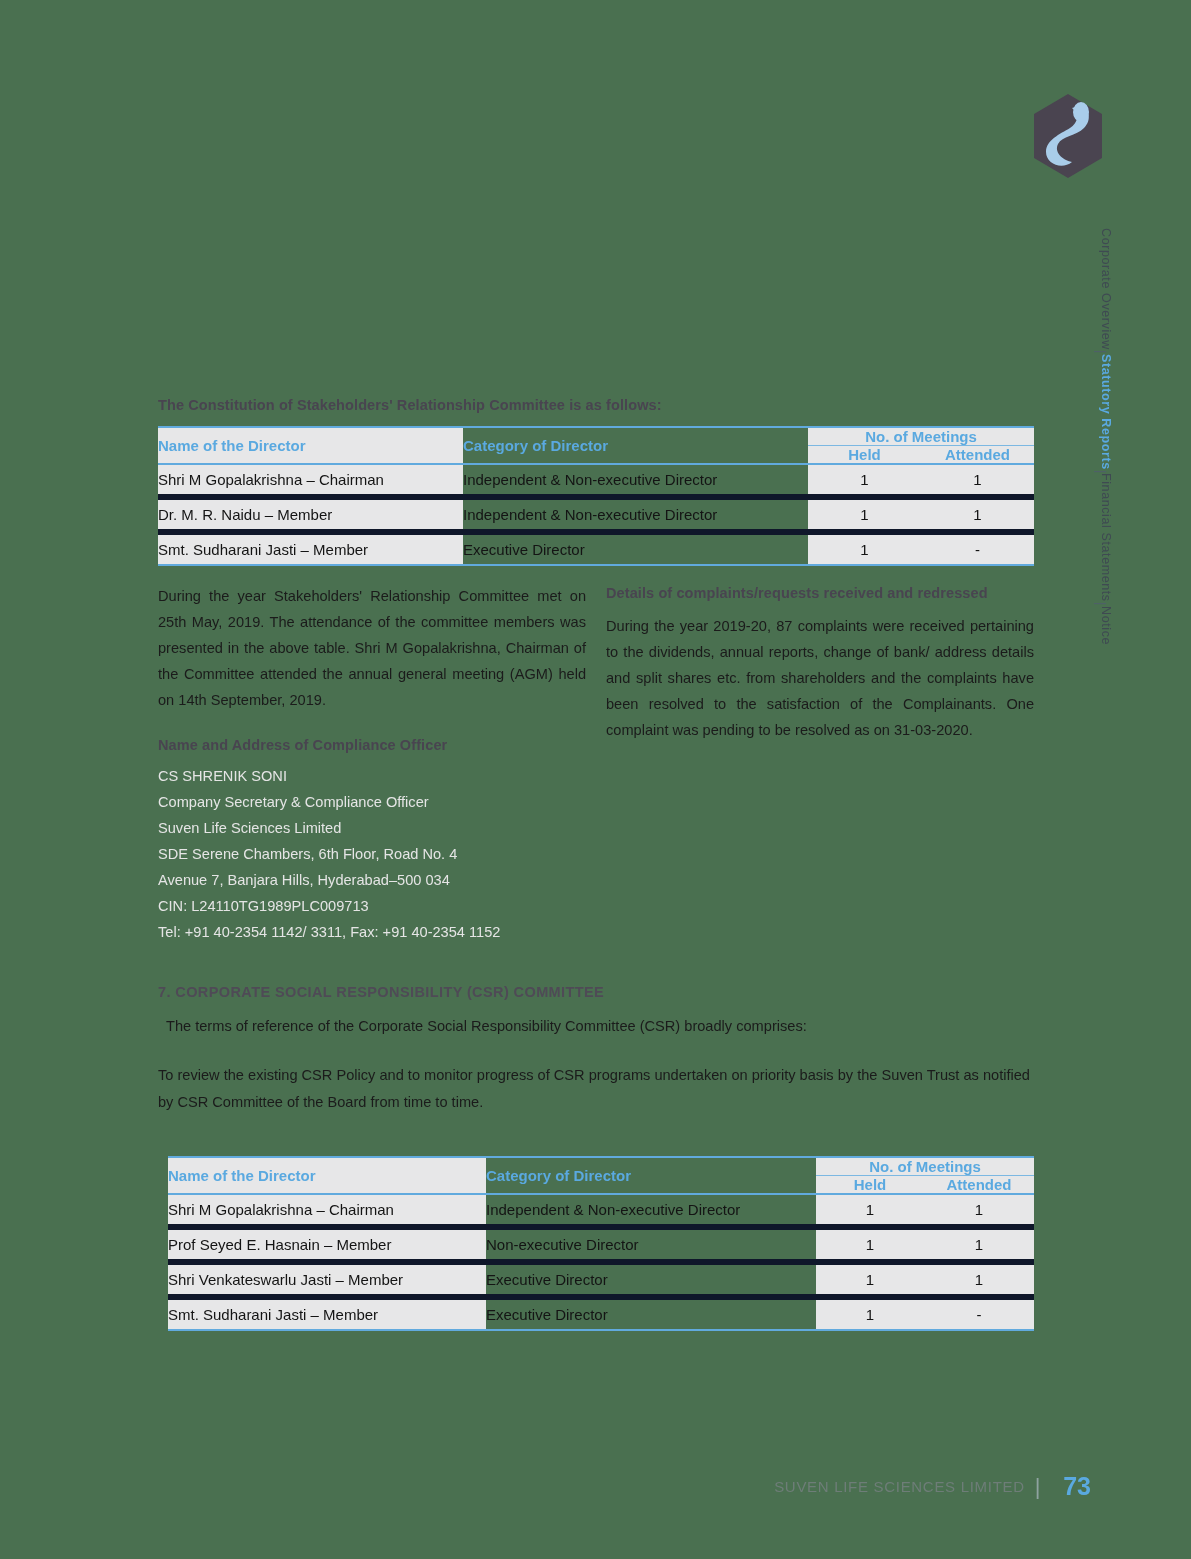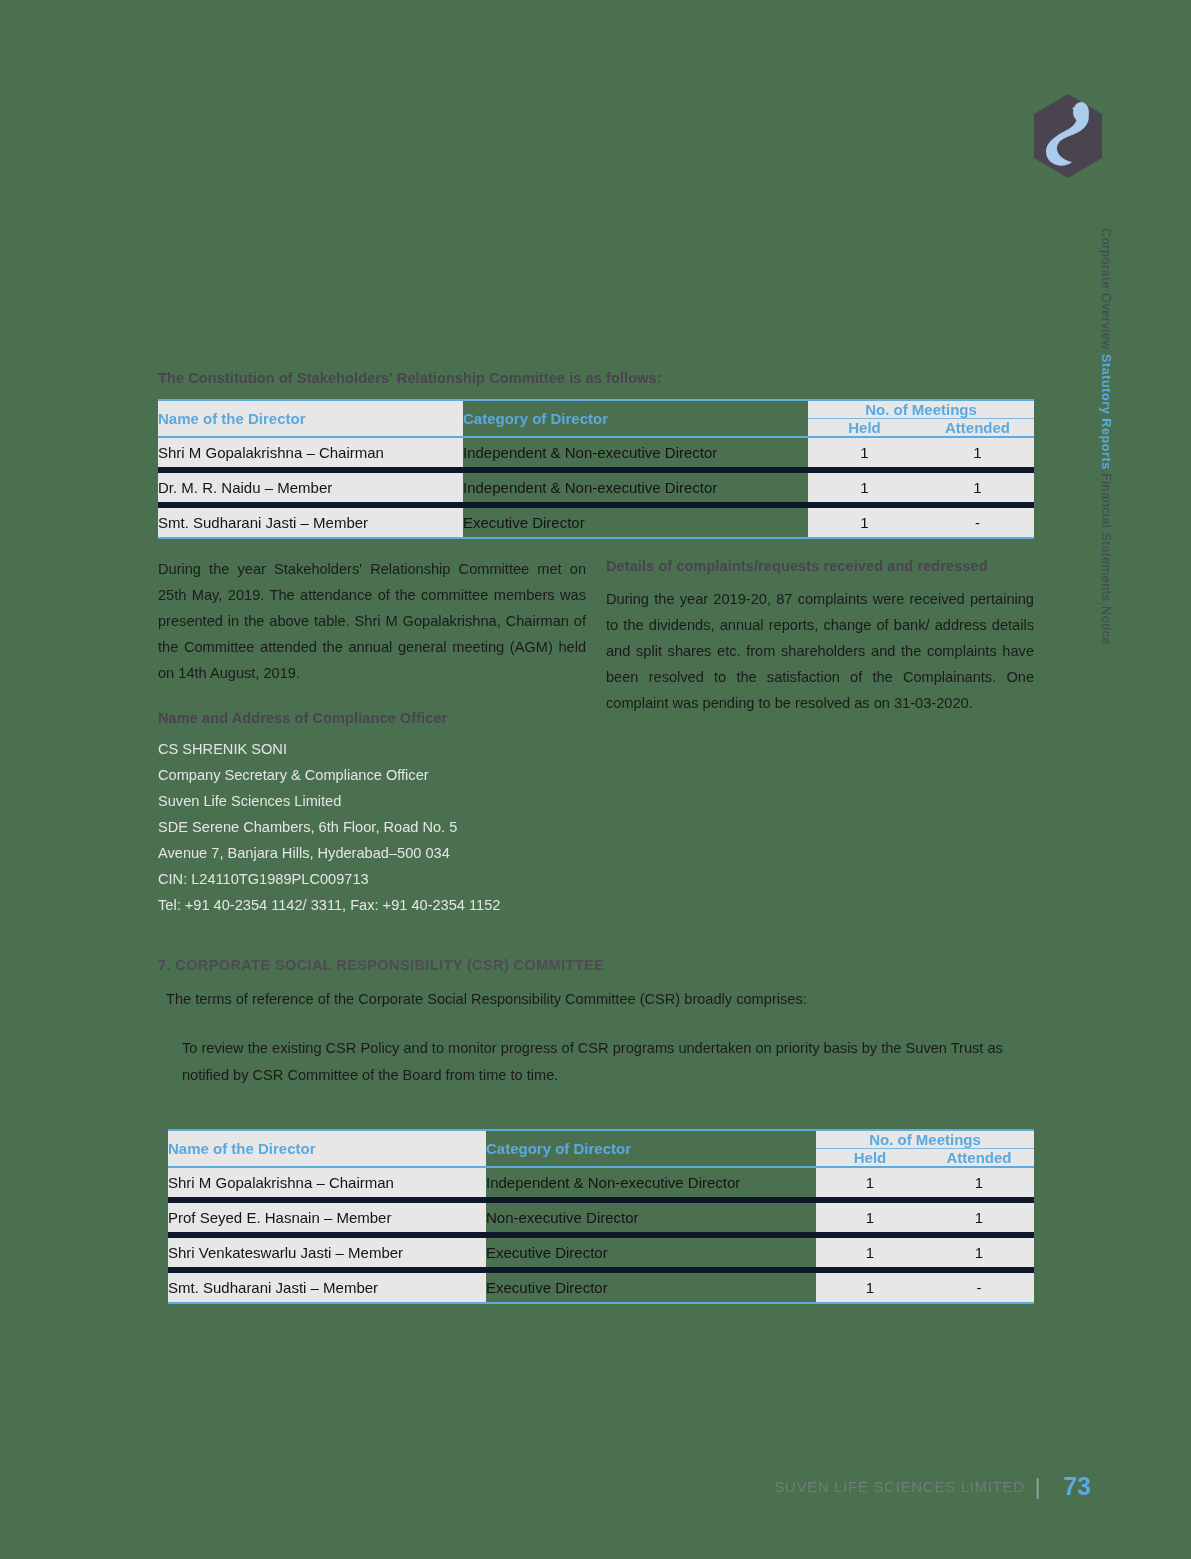--- a/index.html
+++ b/index.html
@@ -41,21 +41,21 @@
     display: flex;
     align-items: flex-start;
   }
   .side-rail .sep { color: #50606a; padding: 0 5px; }
   .side-rail .active { color: #5aa9e0; font-weight: bold; }
 
   
   .content {
     position: absolute;
     left: 158px;
-    top: 369px;
+    top: 396px;
     width: 876px;
   }
 
   .sec-heading {
     color: #494450;
     font-weight: bold;
     font-size: 14.5px;
     letter-spacing: 0.1px;
     line-height: 1.25;
   }
@@ -198,47 +198,47 @@
         <td class="rowcell cell-clear bb-blue">Executive Director</td>
         <td class="rowcell num cell-gray bb-blue">1</td>
         <td class="rowcell num cell-gray bb-blue">-</td>
       </tr>
     </tbody>
   </table>
 
   <div class="cols">
 
     <div class="col">
-      <p class="body">During the year Stakeholders' Relationship Committee met on 25th May, 2019. The attendance of the committee members was presented in the above table. Shri M Gopalakrishna, Chairman of the Committee attended the annual general meeting (AGM) held on 14th August, 2019.</p>
+      <p class="body">During the year Stakeholders' Relationship Committee met on 25th May, 2019. The attendance of the committee members was presented in the above table. Shri M Gopalakrishna, Chairman of the Committee attended the annual general meeting (AGM) held on 14th September, 2019.</p>
       <div class="gap-s"></div>
       <div class="sec-heading">Name and Address of Compliance Officer</div>
       <div style="height:10px"></div>
       <div class="addr-line">CS SHRENIK SONI</div>
       <div class="addr-line">Company Secretary &amp; Compliance Officer</div>
       <div class="addr-line">Suven Life Sciences Limited</div>
-      <div class="addr-line">SDE Serene Chambers, 6th Floor, Road No. 5</div>
+      <div class="addr-line">SDE Serene Chambers, 6th Floor, Road No. 4</div>
       <div class="addr-line">Avenue 7, Banjara Hills, Hyderabad–500 034</div>
       <div class="addr-line">CIN: L24110TG1989PLC009713</div>
       <div class="addr-line">Tel: +91 40-2354 1142/ 3311, Fax: +91 40-2354 1152</div>
     </div>
 
     <div class="col">
       <div class="sec-heading" style="text-align:justify">Details of complaints/requests received and redressed</div>
       <div style="height:12px"></div>
       <p class="body">During the year 2019-20, 87 complaints were received pertaining to the dividends, annual reports, change of bank/ address details and split shares etc. from shareholders and the complaints have been resolved to the satisfaction of the Complainants. One complaint was pending to be resolved as on 31-03-2020.</p>
     </div>
 
   </div>
 
   <div style="height:38px"></div>
   <div class="csr-heading">7.  CORPORATE SOCIAL RESPONSIBILITY (CSR) COMMITTEE</div>
   <div style="height:14px"></div>
   <p class="body nj" style="margin-left:8px">The terms of reference of the Corporate Social Responsibility Committee (CSR) broadly comprises:</p>
   <div style="height:22px"></div>
-  <p class="body nj" style="margin-left:24px; line-height:1.85">To review the existing CSR Policy and to monitor progress of CSR programs undertaken on priority basis by the Suven Trust as notified by CSR Committee of the Board from time to time.</p>
+  <p class="body nj" style="margin-left:0; line-height:1.85">To review the existing CSR Policy and to monitor progress of CSR programs undertaken on priority basis by the Suven Trust as notified by CSR Committee of the Board from time to time.</p>
   <div style="height:22px"></div>
 
   <table class="mtable" style="margin-top:18px; margin-left:10px; width:866px">
     <colgroup>
       <col style="width:318px">
         <col style="width:330px">
         <col style="width:108px">
         <col style="width:110px">
     </colgroup>
     <thead>

